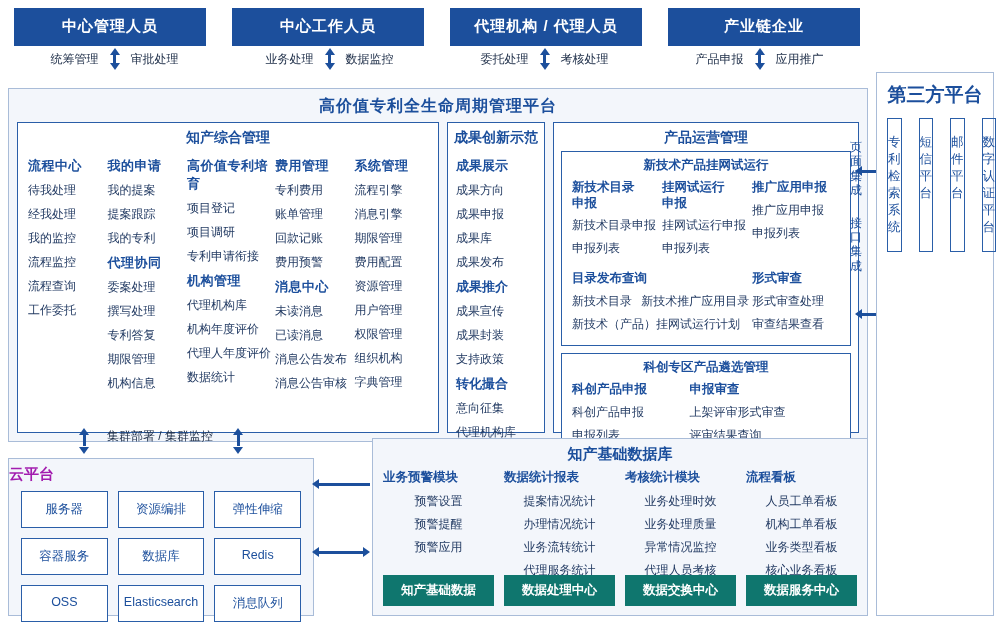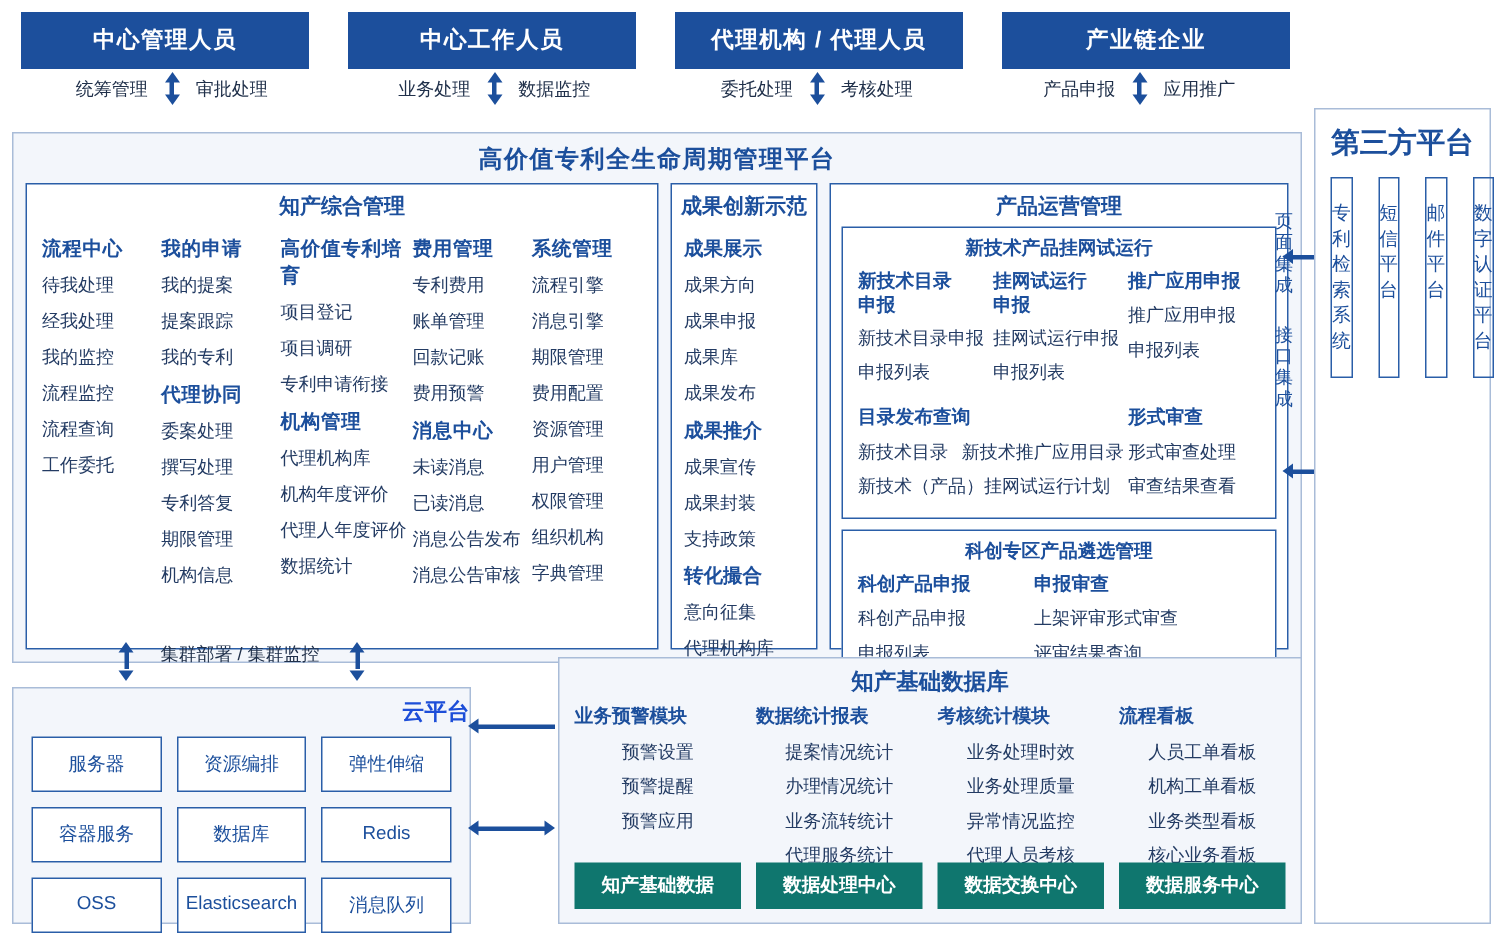--- a/index.html
+++ b/index.html
@@ -258,24 +258,24 @@
 
   
   .cloud {
     position: absolute;
     left: 8px; top: 458px;
     width: 304px; height: 156px;
     border: 1px solid #a9bcd8;
     background: #f3f6fb;
   }
   .cloud-title {
-    text-align: right;
+    text-align: left;
     font-size: 15px;
     font-weight: bold;
-    color: #1d4ed8;
+    color: #a21caf;
     padding: 6px 0 5px;
   }
   .cloud-grid {
     display: grid;
     grid-template-columns: repeat(3, 1fr);
     gap: 10px;
     padding: 2px 12px 10px;
   }
   .cloud-cell {
     border: 1px solid #2a5ea8;

